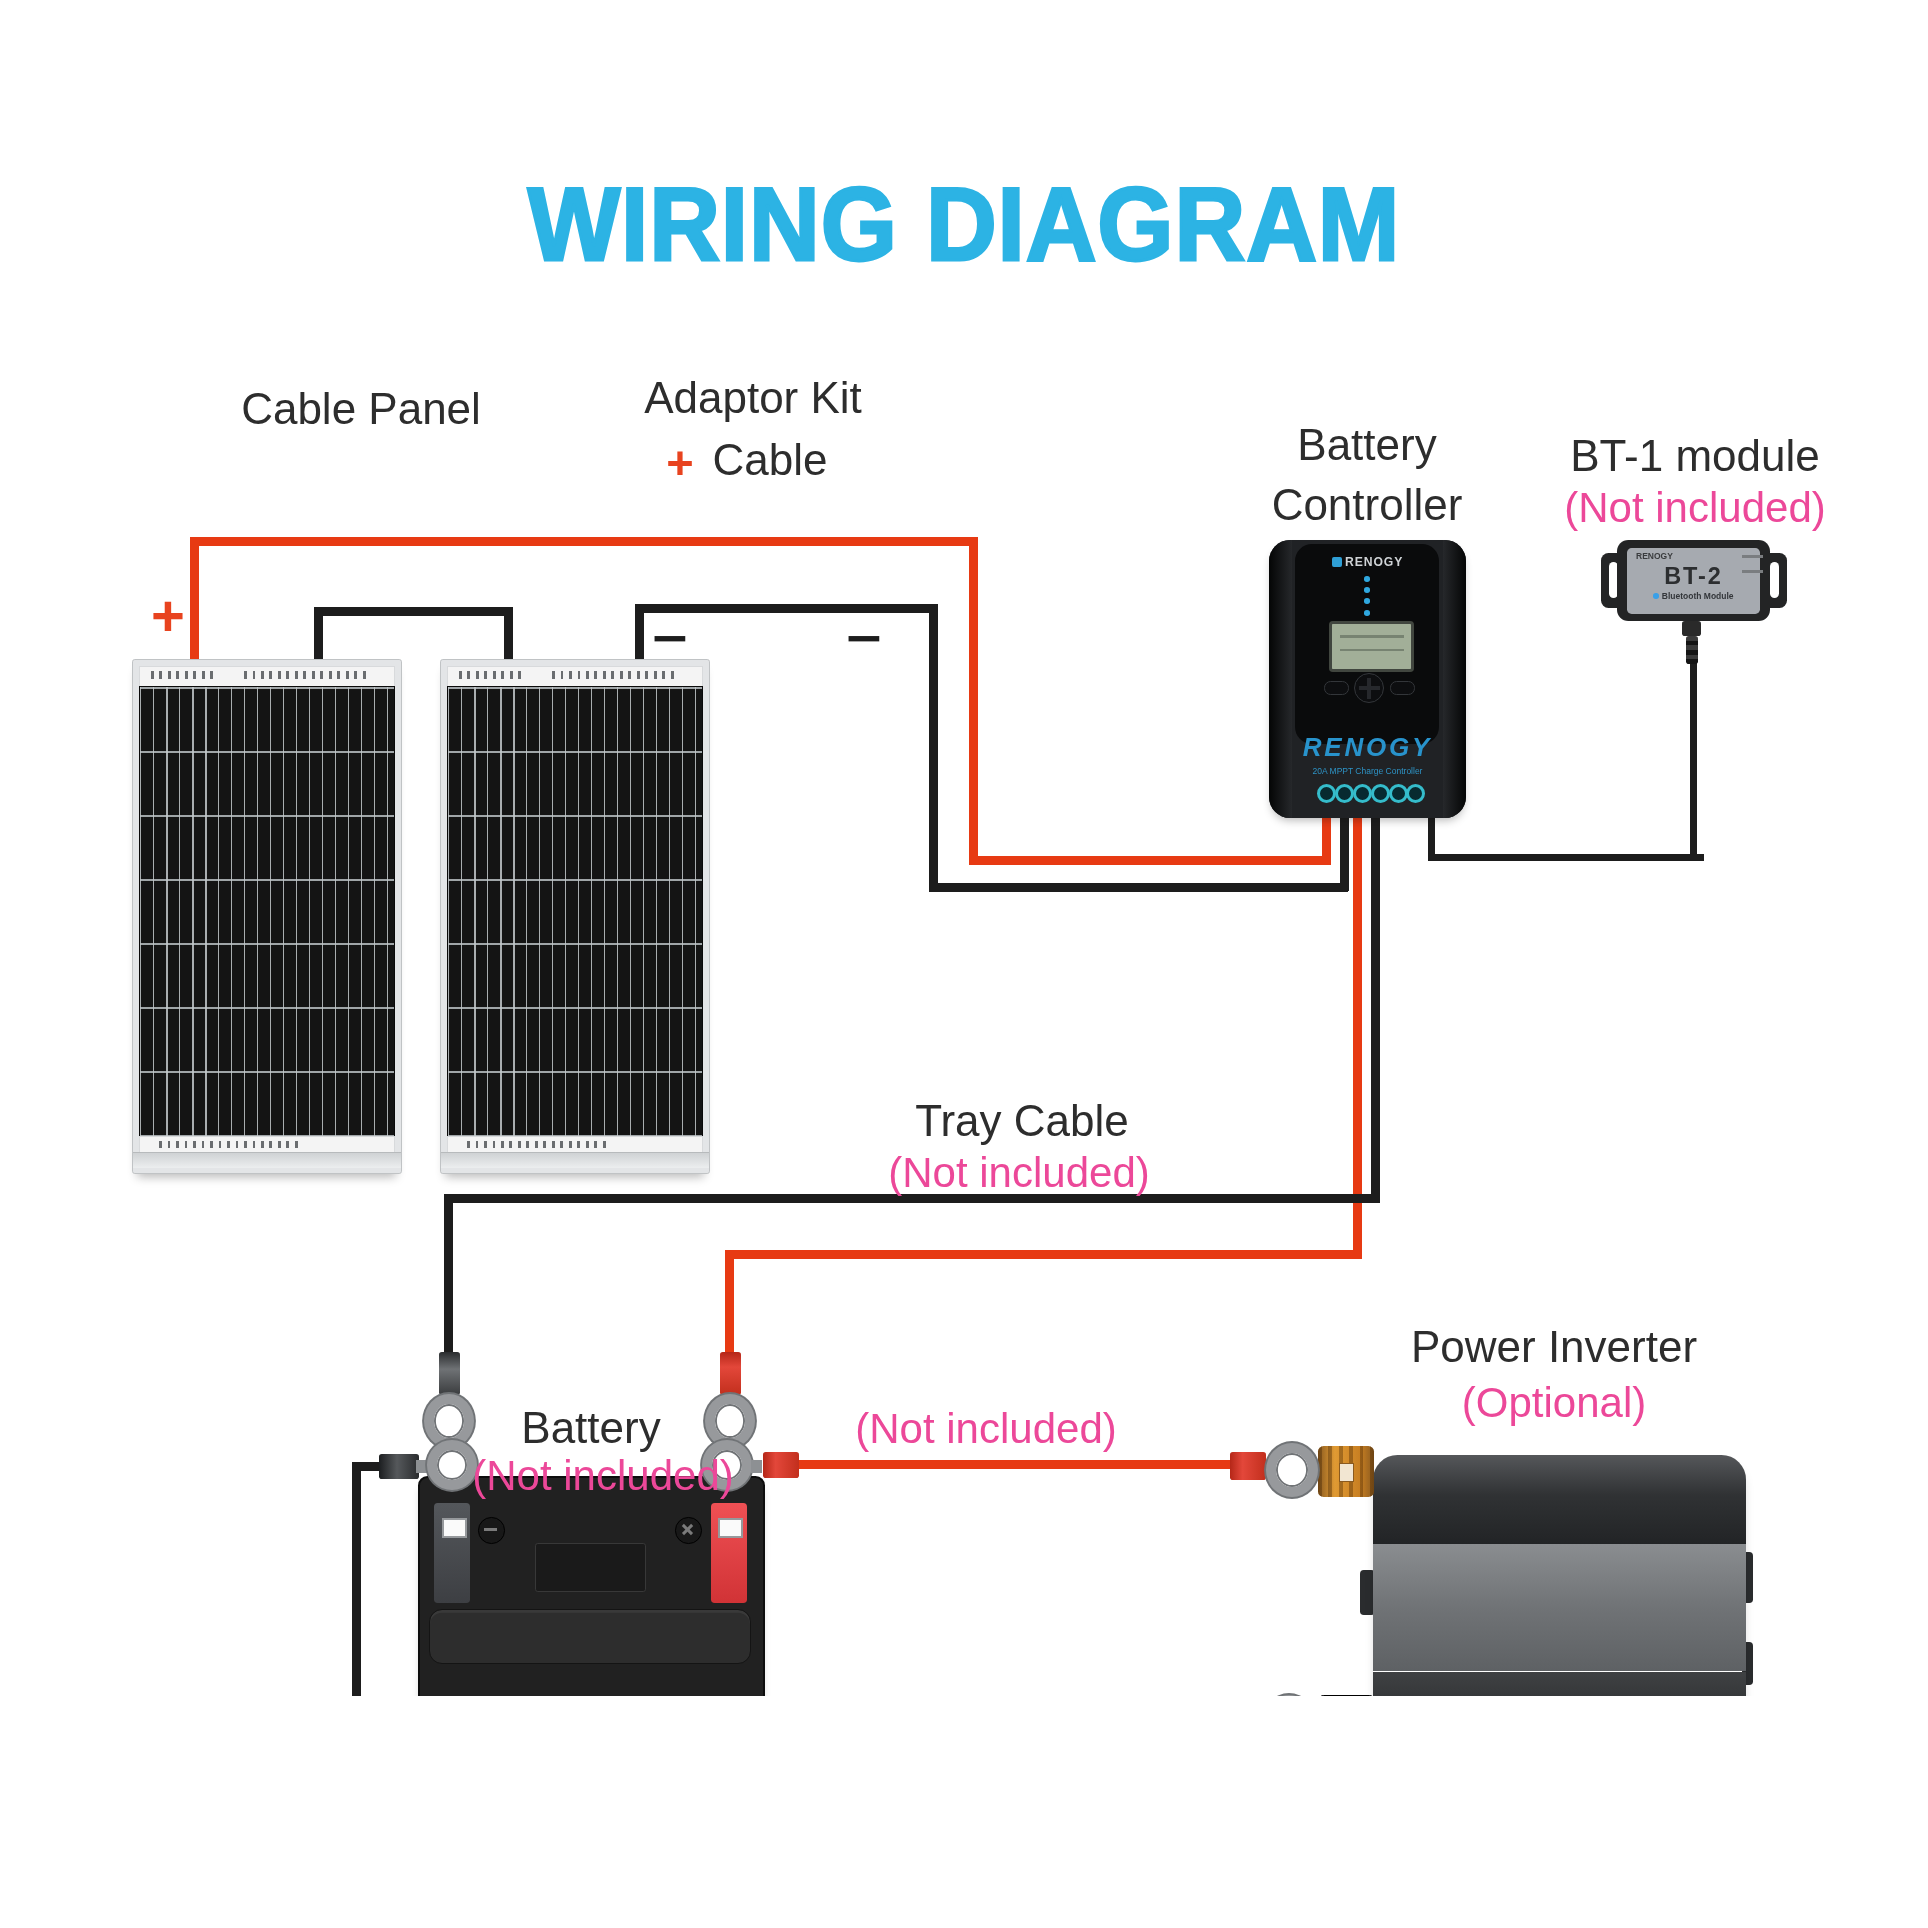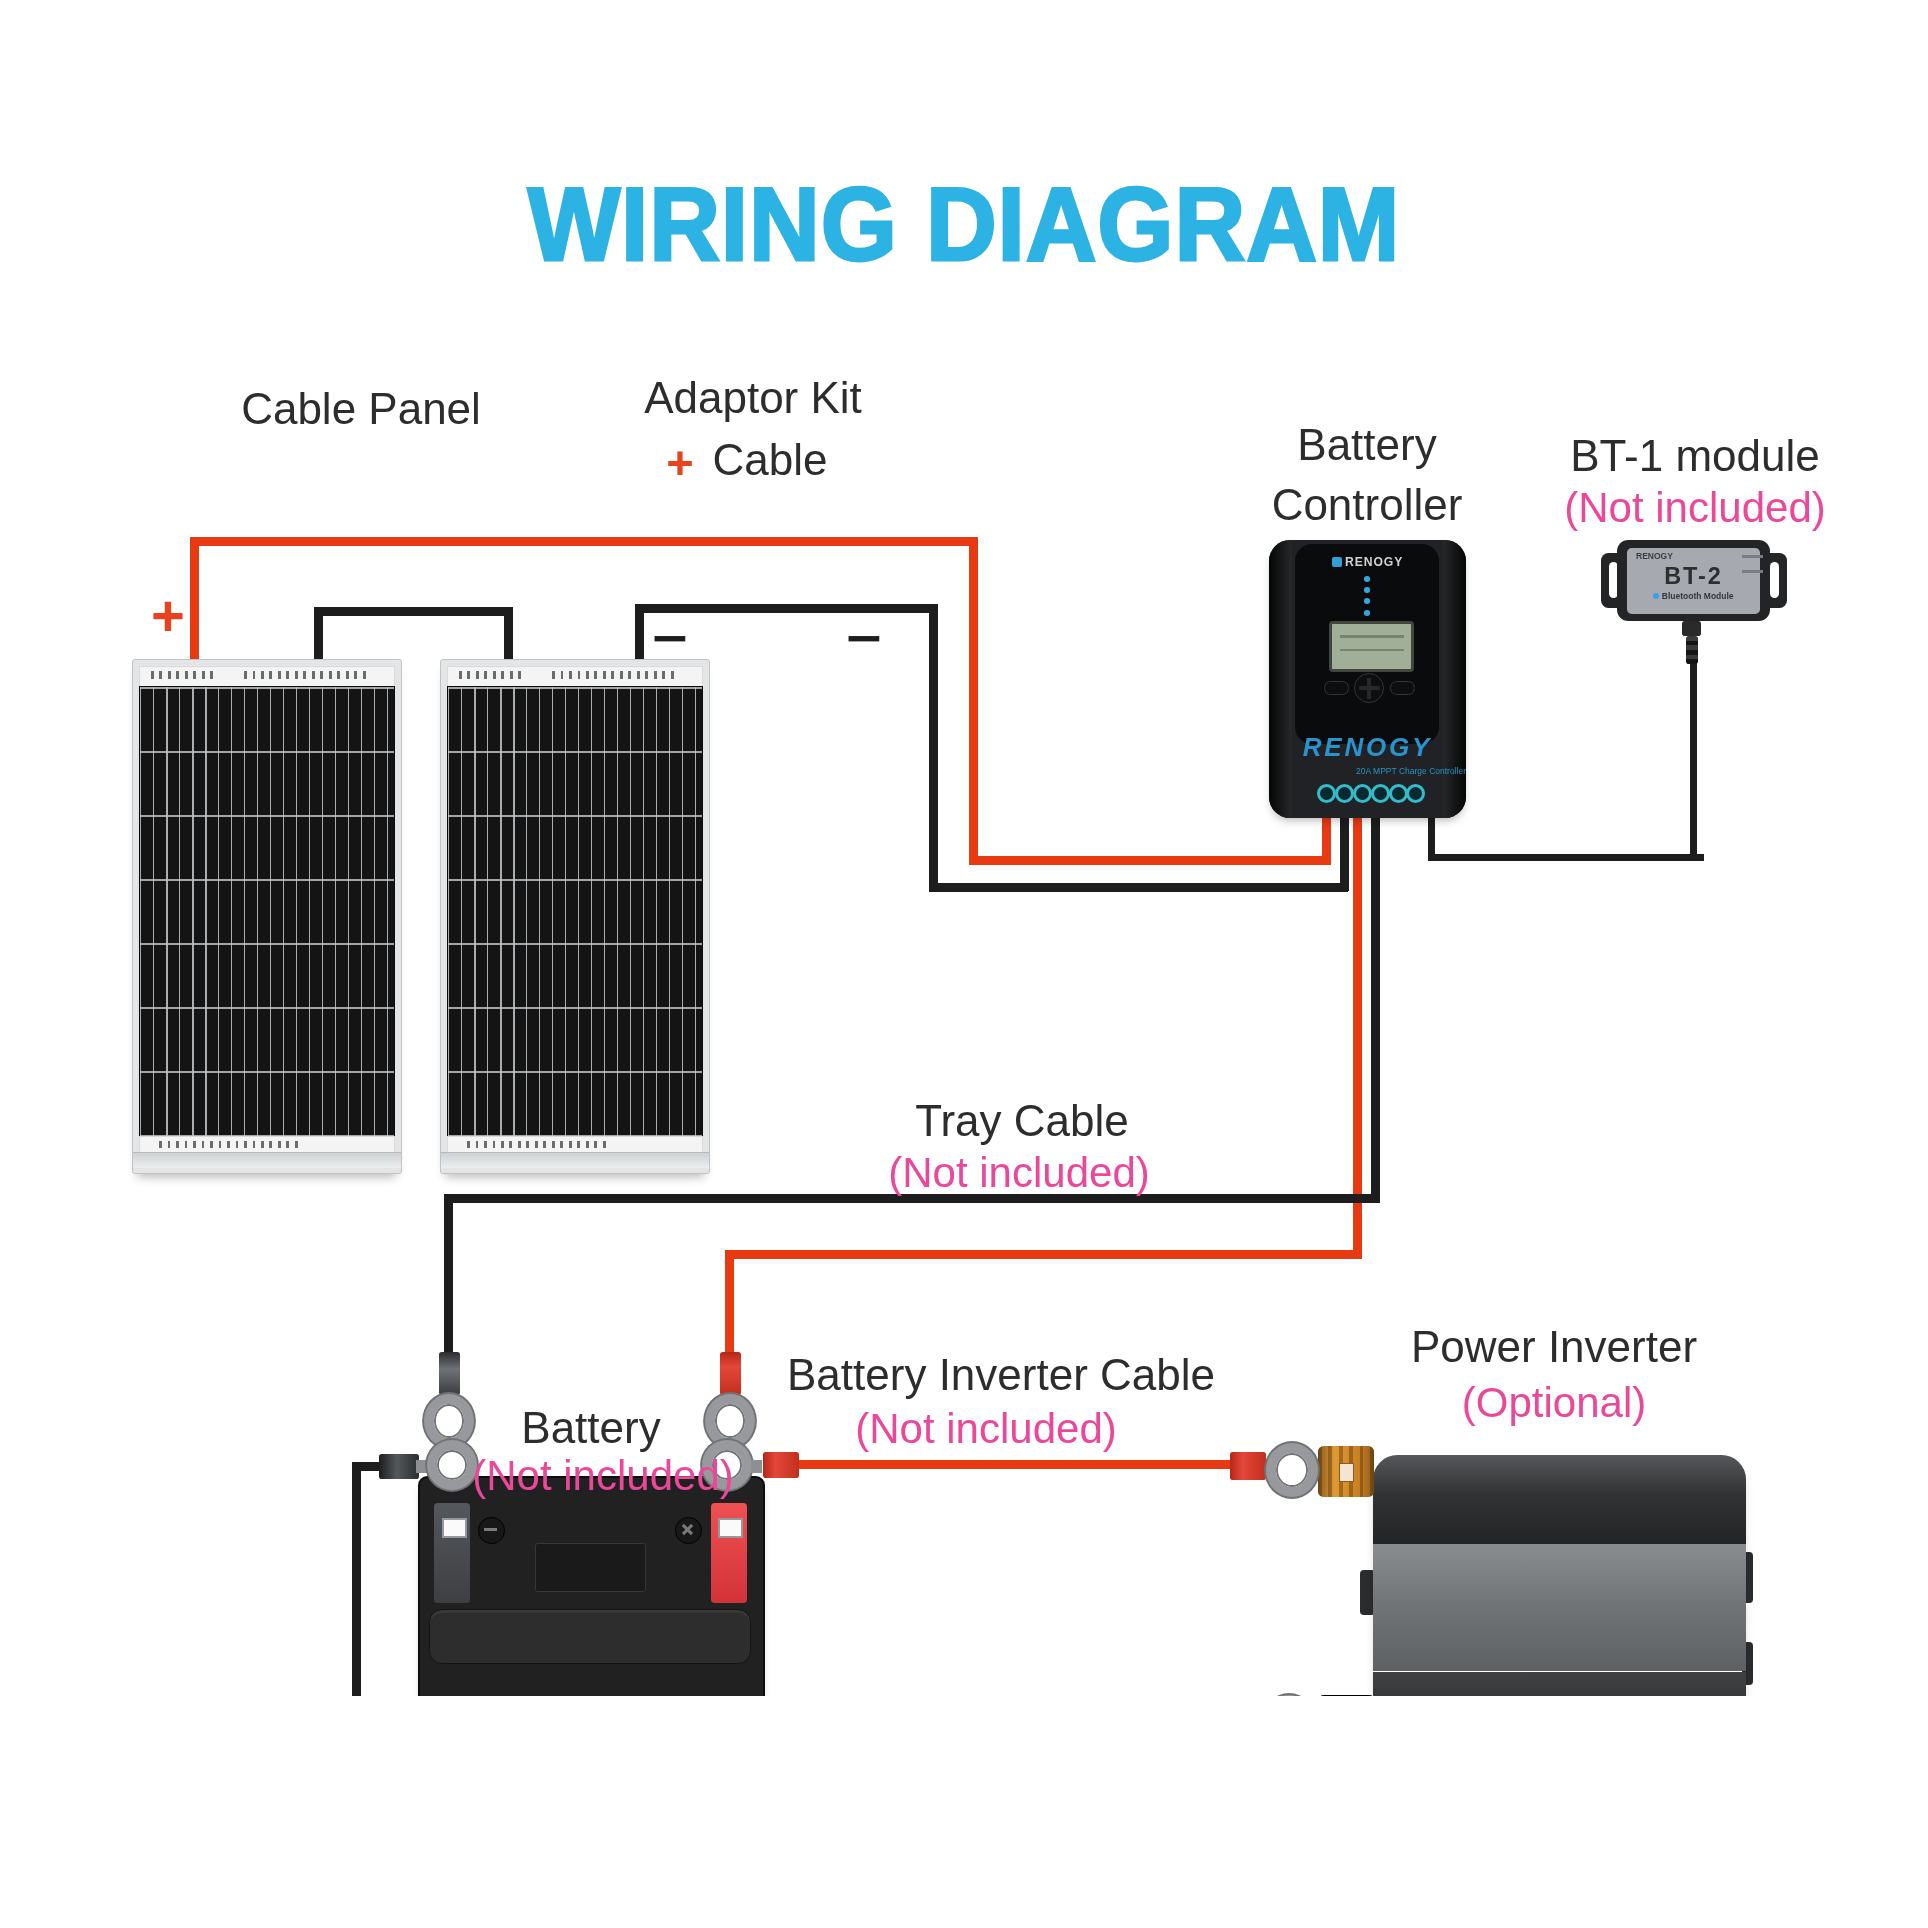--- a/index.html
+++ b/index.html
@@ -51,21 +51,21 @@
       color:#cfd3d6;letter-spacing:0.9px;}
   #cc .logo .sq{display:inline-block;width:10.4px;height:10.4px;background:#2f9fd6;border-radius:1.9px;margin-right:2.8px;vertical-align:-0.9px;}
   #cc .dot{position:absolute;left:95px;width:5.6px;height:5.6px;border-radius:50%;background:#2fa8e0;}
   #cc .lcd{position:absolute;left:60px;top:81px;width:79px;height:45px;background:#a2af98;border:3.8px solid #41463f;border-radius:3.8px;}
   #cc .lcd i{position:absolute;left:7.5px;right:7.5px;height:2.8px;background:rgba(40,50,40,.35);}
   #cc .pill{position:absolute;width:22.6px;height:12.2px;background:#0d0e10;border:0.9px solid #33363a;border-radius:6.6px;top:141px;}
   #cc .dpad{position:absolute;left:85px;top:133px;width:28px;height:28px;border-radius:50%;background:#0d0e10;border:0.9px solid #33363a;}
   #cc .dpad i{position:absolute;background:#26282c;}
   #cc .rover{position:absolute;left:0;right:0;top:192px;text-align:center;font-size:26px;font-weight:700;
       font-style:italic;color:#2893cc;letter-spacing:2.8px;}
-  #cc .sub{position:absolute;left:0;right:0;top:226px;text-align:right;font-size:8.5px;color:#2f9fd6;opacity:.9;}
+  #cc .sub{position:absolute;left:0;right:0;top:226px;text-align:center;font-size:8.5px;color:#2f9fd6;opacity:.9;}
   #cc .term{position:absolute;top:244px;width:13px;height:13px;border-radius:50%;border:3.8px solid #35bccb;background:#072a30;}
   
   .ear{position:absolute;width:24.5px;height:55px;background:#242526;border-radius:7.5px;}
   .ear i{position:absolute;left:7.5px;top:9.4px;width:9.4px;height:36px;background:#fff;border-radius:4.7px;}
   #bt1{left:1617px;top:540px;width:153px;height:81px;background:#232425;border-radius:11.3px;}
   #bt1 .face{position:absolute;left:10.4px;top:7.5px;width:133px;height:66px;background:#a6aab0;border-radius:4.7px;}
   #bt1 .brand{position:absolute;left:7.5px;top:4.7px;font-size:8.5px;font-weight:700;color:#3a3c3e;}
   #bt1 .led{position:absolute;right:7.5px;width:21px;height:2.8px;background:#7a7d80;}
   #bt1 .model{position:absolute;left:0;right:0;top:22.6px;text-align:center;font-size:23.5px;font-weight:700;
        color:#2c2e30;letter-spacing:1.9px;}
@@ -262,21 +262,20 @@
   <div class="abs mark" style="left:680px;top:435px;font-size:47px">+</div>
   <div class="abs lbl" style="left:770px;top:435px">Cable</div>
   <div class="abs lbl" style="left:1367px;top:420px">Battery</div>
   <div class="abs lbl" style="left:1367px;top:480px">Controller</div>
   <div class="abs lbl" style="left:1695px;top:431px">BT-1 module</div>
   <div class="abs note" style="left:1695px;top:484px">(Not included)</div>
   <div class="abs lbl" style="left:1022px;top:1096px">Tray Cable</div>
   <div class="abs note" style="left:1019px;top:1149px">(Not included)</div>
   <div class="abs lbl" style="left:591px;top:1403px">Battery</div>
   <div class="abs note" style="left:603px;top:1452px">(Not included)</div>
-  <div class="abs lbl" style="left:1001px;top:1350px">Battery Inverter Cable</div>
   <div class="abs note" style="left:986px;top:1405px">(Not included)</div>
   <div class="abs lbl" style="left:1554px;top:1322px">Power Inverter</div>
   <div class="abs note" style="left:1554px;top:1379px">(Optional)</div>
 
   <div class="abs mark" style="left:168px;top:582px;font-size:58px">+</div>
   <div class="abs minus" style="left:670px;top:610px;font-size:49px">−</div>
   <div class="abs minus" style="left:864px;top:610px;font-size:49px">−</div>
 
 </div>
 

